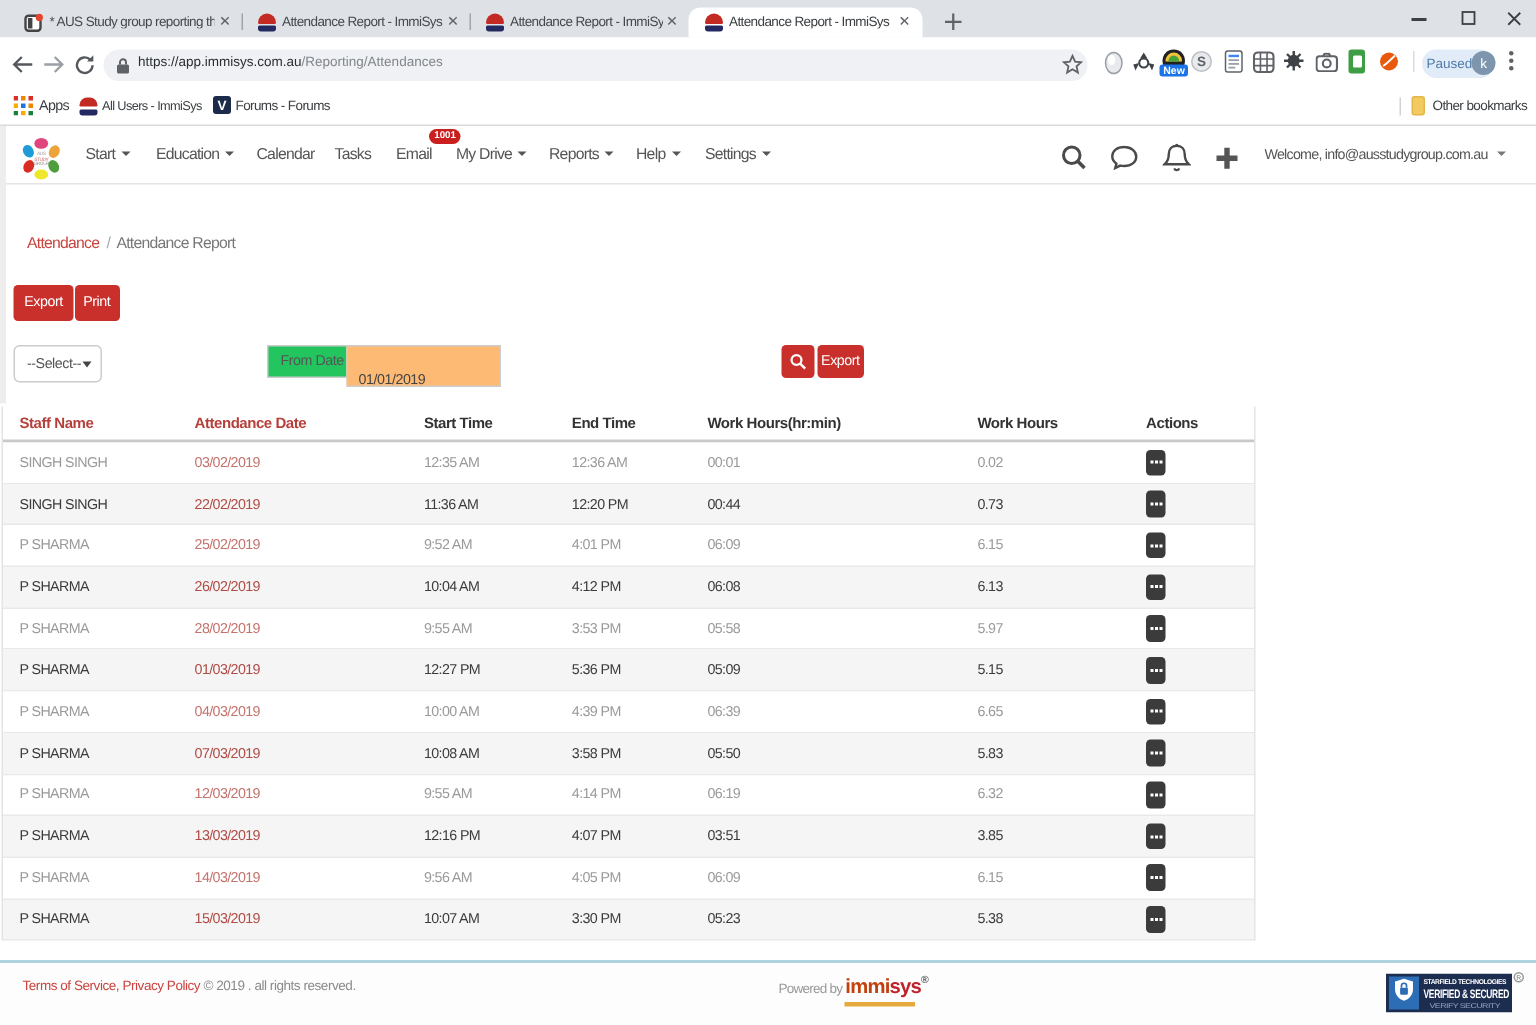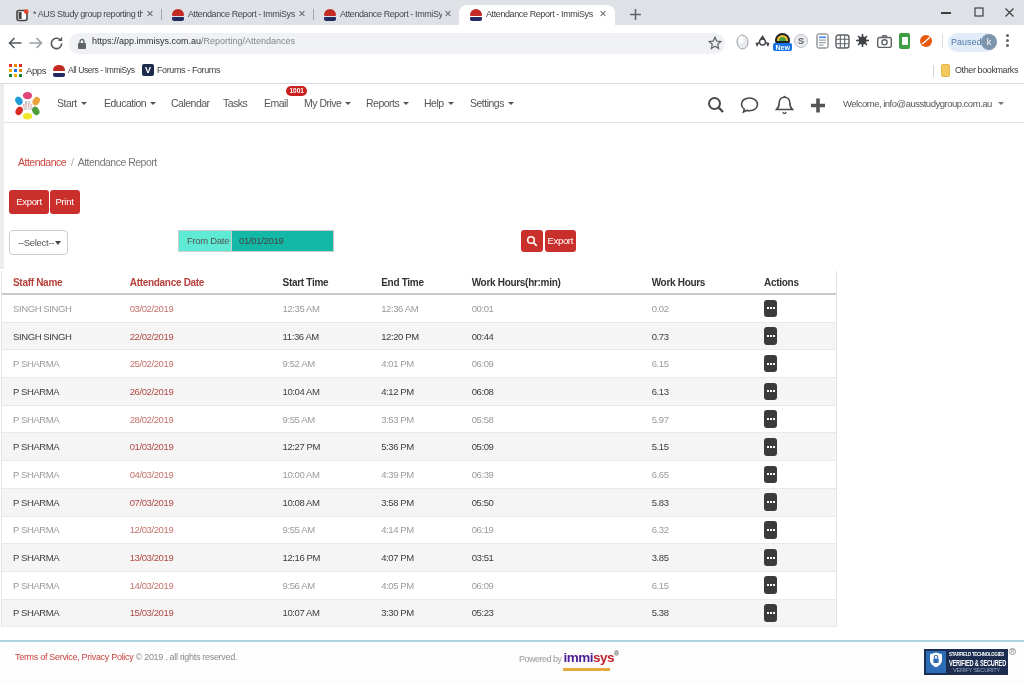--- a/index.html
+++ b/index.html
@@ -32,22 +32,22 @@
 #leftstrip{position:absolute;left:0;top:0;width:3.5px;height:185px;background:#ededed;z-index:5;}
 #breadcrumb{position:absolute;left:18px;top:72px;font-size:10.5px;letter-spacing:-0.5px;color:#aaa;line-height:12px;}
 #breadcrumb .red{color:#c9443e;}
 #breadcrumb .dark{color:#777;}
 .rbtn{position:absolute;background:#c9302c;color:#fff;border-radius:3px;text-align:center;font-size:9.5px;}
 #exportbtn{left:9px;top:106px;width:40px;height:24px;line-height:24px;}
 #printbtn{left:49.5px;top:106px;width:30px;height:24px;line-height:24px;}
 #selectbox{position:absolute;left:9px;top:146px;width:59px;height:25px;border:1px solid #ccc;border-radius:4px;background:#fff;font-size:9.5px;color:#555;line-height:23px;padding-left:8px;}
 #selectbox .sarr{position:absolute;right:6px;top:10px;width:0;height:0;border-left:3px solid transparent;border-right:3px solid transparent;border-top:4.5px solid #444;}
 .fgroup{position:absolute;top:146px;height:22px;display:flex;}
-.flabel{background:#5eead4;border:1px solid #ccc;border-right:0;font-size:9.5px;color:#555;line-height:20px;padding:0 8px;white-space:nowrap;}
-.finput{background:#14b8a6;border:1px solid #ccc;font-size:9.5px;color:#444;line-height:20px;padding:0 7px;}
+.flabel{background:#22c55e;border:1px solid #ccc;border-right:0;font-size:9.5px;color:#555;line-height:20px;padding:0 8px;white-space:nowrap;}
+.finput{background:#fdba74;border:1px solid #ccc;font-size:9.5px;color:#444;line-height:20px;padding:13px 7px;}
 #searchbtn{left:520.5px;top:146px;width:22.5px;height:22px;}
 #resetbtn{left:545px;top:146px;width:30.5px;height:22px;line-height:22px;font-size:9.5px;}
 
 #tbl{position:absolute;left:1px;top:187px;width:836px;border-left:1px solid #e4e4e4;border-right:1px solid #e4e4e4;}
 #thead{display:flex;height:24px;border-bottom:2px solid #c9c9c9;font-weight:bold;font-size:10px;color:#333;align-items:center;}
 #thead .c1,#thead .c2{color:#b5403b;}
 .trow{display:flex;height:27.7px;border-bottom:1px solid #e9e9e9;font-size:9.5px;letter-spacing:-0.4px;align-items:center;}
 .trow.odd{background:#fff;color:#9a9a9a;}
 .trow.even{background:#f5f5f5;color:#3c3c3c;}
 .trow.odd .c2{color:#c4736d;}
@@ -60,21 +60,21 @@
 .c6{width:135px;}
 .c7{width:89px;padding-left:1.5px;}
 .abtn{display:inline-flex;width:13px;height:17.5px;background:#3b3b3b;border-radius:3px;align-items:center;justify-content:center;gap:1px;}
 .abtn i{display:block;width:2px;height:2px;background:#fff;}
 
 #footer{position:absolute;left:0;top:556px;width:1024px;height:43px;border-top:2px solid #aed3df;background:#fdfdfd;font-size:9.5px;}
 #fleft{position:absolute;left:15px;top:10px;color:#8a8a8a;font-size:9px;letter-spacing:-0.3px;}
 #fleft .red{color:#c9443e;}
 #fcenter{position:absolute;left:519px;top:8px;color:#999;font-size:9px;letter-spacing:-0.5px;}
 #immilogo{font-weight:bold;font-size:13.5px;letter-spacing:-0.5px;}
-#immilogo .b{color:#4c1d95;}
+#immilogo .b{color:#c2410c;}
 #immilogo .r{color:#c0222c;}
 #immibar{position:absolute;left:44px;top:17.5px;width:47px;height:3px;background:#e6a93f;}
 </style></head>
 <body>
 <div id="page">
 
 <div id="tabbar">
   <div class="tab" style="left:8px;width:152px;">
     <svg class="fav" viewBox="0 0 13 13">
           <rect x="1" y="1.5" width="10" height="10" rx="2" fill="#fff" stroke="#444" stroke-width="1.6"></rect>

